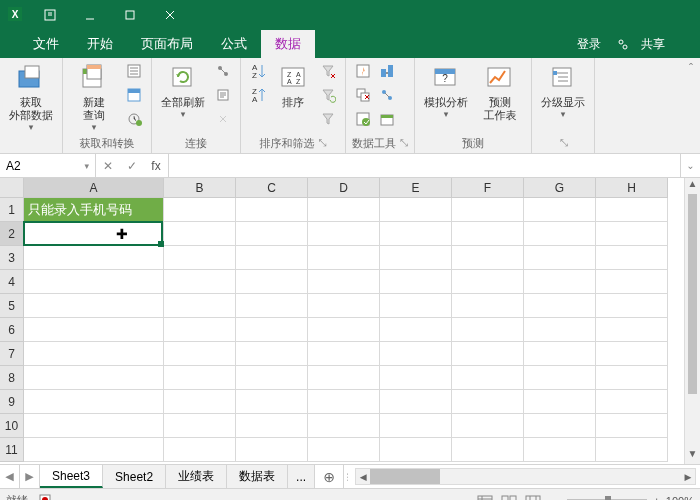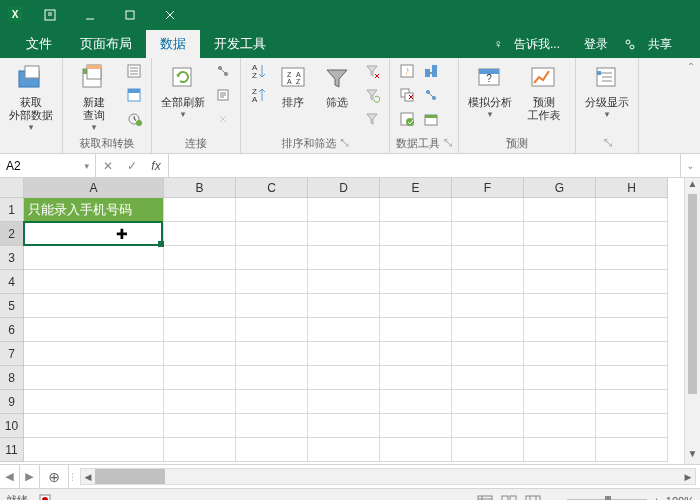--- a/index.html
+++ b/index.html
@@ -4,23 +4,23 @@
 <style>
 * { margin: 0; padding: 0; box-sizing: border-box; font-family: "Microsoft YaHei", sans-serif; }
 body { width: 700px; height: 500px; background: #fff; overflow: hidden; font-size: 12px; }
 
 .titlebar { height: 30px; background: #0e7245; color: #fff; display: flex; align-items: center; }
 .titlebar .icon { width: 30px; text-align: center; font-size: 14px; }
 .titlebar .title { flex: 1; text-align: center; font-size: 12px; }
 .titlebar .winbtn { width: 40px; height: 30px; display: flex; align-items: center; justify-content: center; font-size: 14px; }
 .winbtn svg { stroke: #fff; fill: none; stroke-width: 1; }
 
-.menubar { height: 28px; background: #0e7245; display: flex; align-items: stretch; color: #fff; padding: 0 12px; }
+.menubar { height: 28px; background: #0e7245; display: flex; align-items: stretch; color: #fff; padding: 0 19px; }
 .menubar .tab { padding: 0 14px; display: flex; align-items: center; font-size: 13px; cursor: pointer; }
-.menubar .tab.active { background: #f1f1f1; color: #0369a1; }
+.menubar .tab.active { background: #f1f1f1; color: #a21caf; }
 .menubar .spacer { flex: 1; }
 .menubar .right { display: flex; align-items: center; font-size: 12px; }
 .menubar .right span { padding: 0 8px; }
 .menubar .share { display: flex; align-items: center; gap: 4px; padding: 0 8px; }
 
 .ribbon { height: 96px; background: #f1f1f1; border-bottom: 1px solid #d4d4d4; display: flex; }
 .group { border-right: 1px solid #d4d4d4; display: flex; flex-direction: column; padding: 2px 6px; }
 .group .tools { flex: 1; display: flex; align-items: flex-start; gap: 4px; }
 .group .label { height: 16px; text-align: center; color: #666; font-size: 11px; display: flex; align-items: center; justify-content: center; gap: 2px; }
 .bigbtn { display: flex; flex-direction: column; align-items: center; justify-content: center; width: 50px; padding: 2px 0; text-align: center; line-height: 1.2; font-size: 11px; color: #333; }
@@ -28,21 +28,21 @@
 .smallbtn { width: 22px; height: 22px; display: flex; align-items: center; justify-content: center; }
 .vstack { display: flex; flex-direction: column; gap: 2px; }
 .caret { font-size: 9px; color: #666; }
 .corner { font-size: 10px; color: #888; margin-left: 2px; }
 
 .namebox-row { height: 24px; border-bottom: 1px solid #d4d4d4; display: flex; align-items: stretch; }
 .namebox { width: 96px; border-right: 1px solid #d4d4d4; padding: 0 6px; display: flex; align-items: center; font-size: 12px; }
 .namebox .dd { margin-left: auto; font-size: 9px; color: #888; }
 .fx-icons { display: flex; align-items: center; border-right: 1px solid #d4d4d4; }
 .fx-icons span { width: 24px; text-align: center; color: #888; font-size: 12px; }
-.fx-icons .fx { font-style: italic; color: #555; }
+.fx-icons .fx { color: #555; }
 .formula { flex: 1; padding: 0 6px; display: flex; align-items: center; }
 .fbar-toggle { width: 20px; display: flex; align-items: center; justify-content: center; border-left: 1px solid #d4d4d4; color: #888; font-size: 10px; }
 
 .grid-area { display: flex; height: 286px; position: relative; }
 .corner-cell { width: 24px; height: 20px; background: #e6e6e6; border-right: 1px solid #ccc; border-bottom: 1px solid #ccc; position: absolute; left: 0; top: 0; }
 .colheaders { position: absolute; left: 24px; top: 0; right: 16px; height: 20px; display: flex; }
 .colheaders .ch { background: #e6e6e6; border-right: 1px solid #ccc; border-bottom: 1px solid #ccc; display: flex; align-items: center; justify-content: center; font-size: 12px; color: #333; }
 .colheaders .ch.sel { background: #d2d2d2; }
 .rowheaders { position: absolute; left: 0; top: 20px; bottom: 0; width: 24px; }
 .rowheaders .rh { height: 24px; background: #e6e6e6; border-right: 1px solid #ccc; border-bottom: 1px solid #ccc; display: flex; align-items: center; justify-content: center; font-size: 12px; color: #333; }
@@ -103,26 +103,26 @@
     </div>
   <div class="winbtn">
       <svg width="12" height="12">
         <path d="M2 2l8 8M10 2l-8 8"></path>
       </svg>
     </div>
 </div>
 
 <div class="menubar">
   <div class="tab">文件</div>
+  <div class="tab">开始</div>
   <div class="tab">页面布局</div>
+  <div class="tab">公式</div>
   <div class="tab active">数据</div>
-  <div class="tab">开发工具</div>
   <div class="spacer"></div>
   <div class="right">
-    <span>♀ <span>告诉我...</span></span>
     <span>登录</span>
     <span class="share">
       <svg width="12" height="12" stroke="#fff" fill="none">
           <circle cx="4" cy="4" r="2"></circle>
           <circle cx="8" cy="9" r="2"></circle>
         </svg>
       <span>共享</span>
     </span>
   </div>
 </div>
@@ -241,28 +241,20 @@
         <div class="ico">
             <svg width="28" height="28">
               <rect x="3" y="4" width="22" height="18" fill="#fff" stroke="#888"></rect>
               <text x="8" y="13" font-size="7" fill="#333">Z</text>
               <text x="8" y="20" font-size="7" fill="#333">A</text>
               <text x="17" y="13" font-size="7" fill="#333">A</text>
               <text x="17" y="20" font-size="7" fill="#333">Z</text>
             </svg>
           </div>
         <span>排序</span>
-      </div>
-      <div class="bigbtn" style="width:40px">
-        <div class="ico">
-            <svg width="28" height="28">
-              <path d="M4 6h20l-8 9v8l-4-2v-6z" fill="#b4b4b4" stroke="#666"></path>
-            </svg>
-          </div>
-        <span>筛选</span>
       </div>
       <div class="vstack">
         <div class="smallbtn">
             <svg width="16" height="16">
               <path d="M3 3h10l-4 5v5l-2-1v-4z" fill="#ddd" stroke="#aaa"></path>
               <path d="M11 11l4 4m0-4l-4 4" stroke="#c00"></path>
             </svg>
           </div>
         <div class="smallbtn">
             <svg width="16" height="16">
@@ -546,20 +538,27 @@
     <div class="arr">▲</div>
       <div class="thumb"></div>
       <div style="flex:1"></div>
       <div class="arr">▼</div>
   </div>
 </div>
 
 <div class="sheetbar">
   <div class="navbtn">◀</div>
   <div class="navbtn">▶</div>
+  <div id="sheettabs" style="display:flex">
+      <div class="sheettab active">Sheet3</div>
+      <div class="sheettab">Sheet2</div>
+      <div class="sheettab">业绩表</div>
+      <div class="sheettab">数据表</div>
+      <div class="sheettab" style="padding: 0px 8px;">...</div>
+    </div>
   <div class="addsheet">⊕</div>
   <div style="width:8px;border-left:1px solid #d4d4d4;display:flex;align-items:center;justify-content:center;color:#aaa;font-size:9px">⋮</div>
   <div class="hscroll">
     <div class="arr" style="left:0">◀</div>
       <div class="thumb"></div>
       <div class="arr" style="right:0">▶</div>
   </div>
 </div>
 
 <div class="statusbar">

